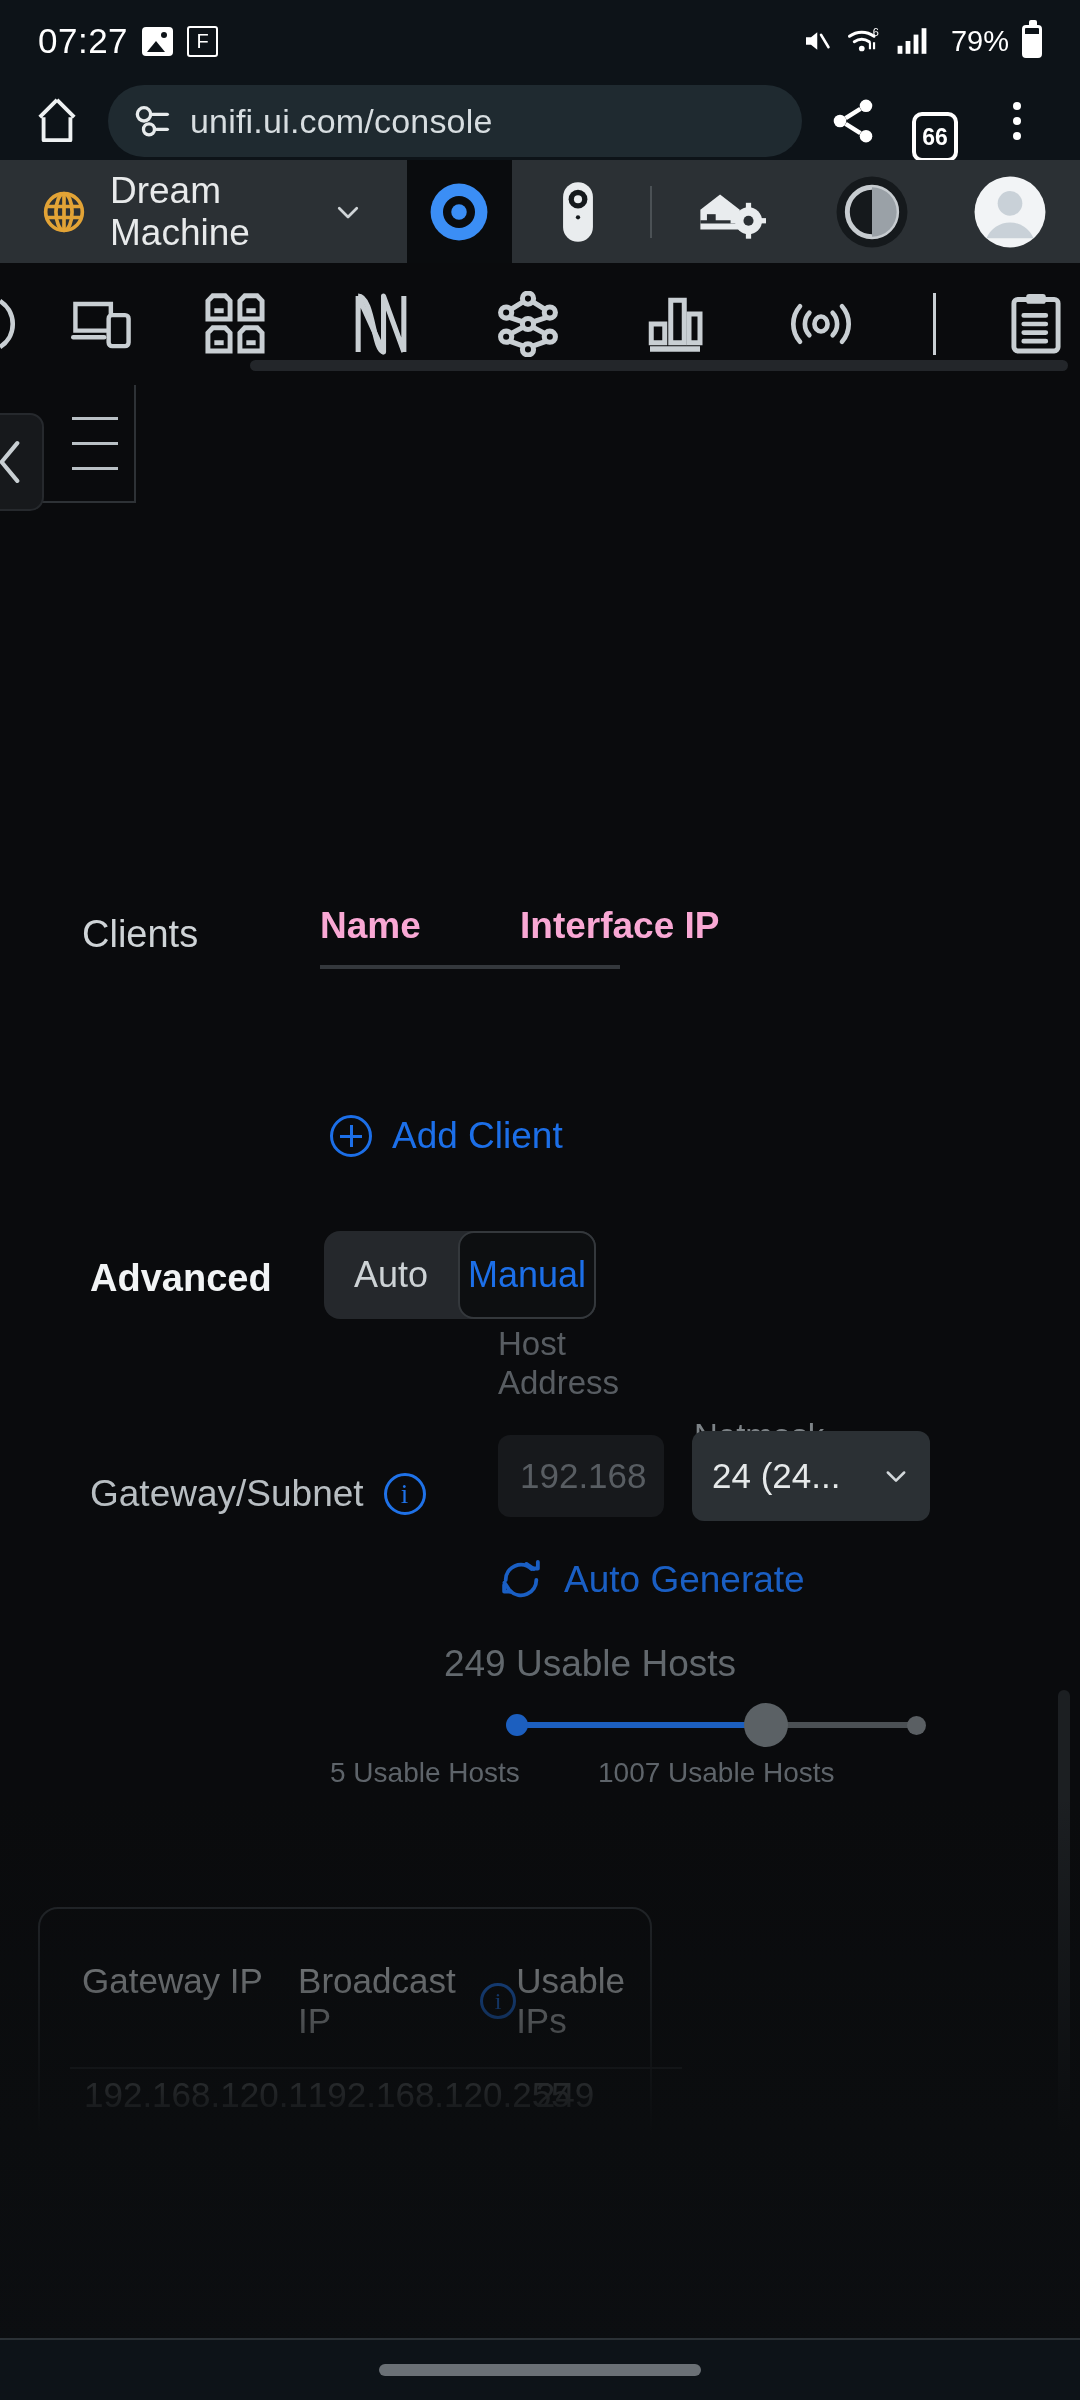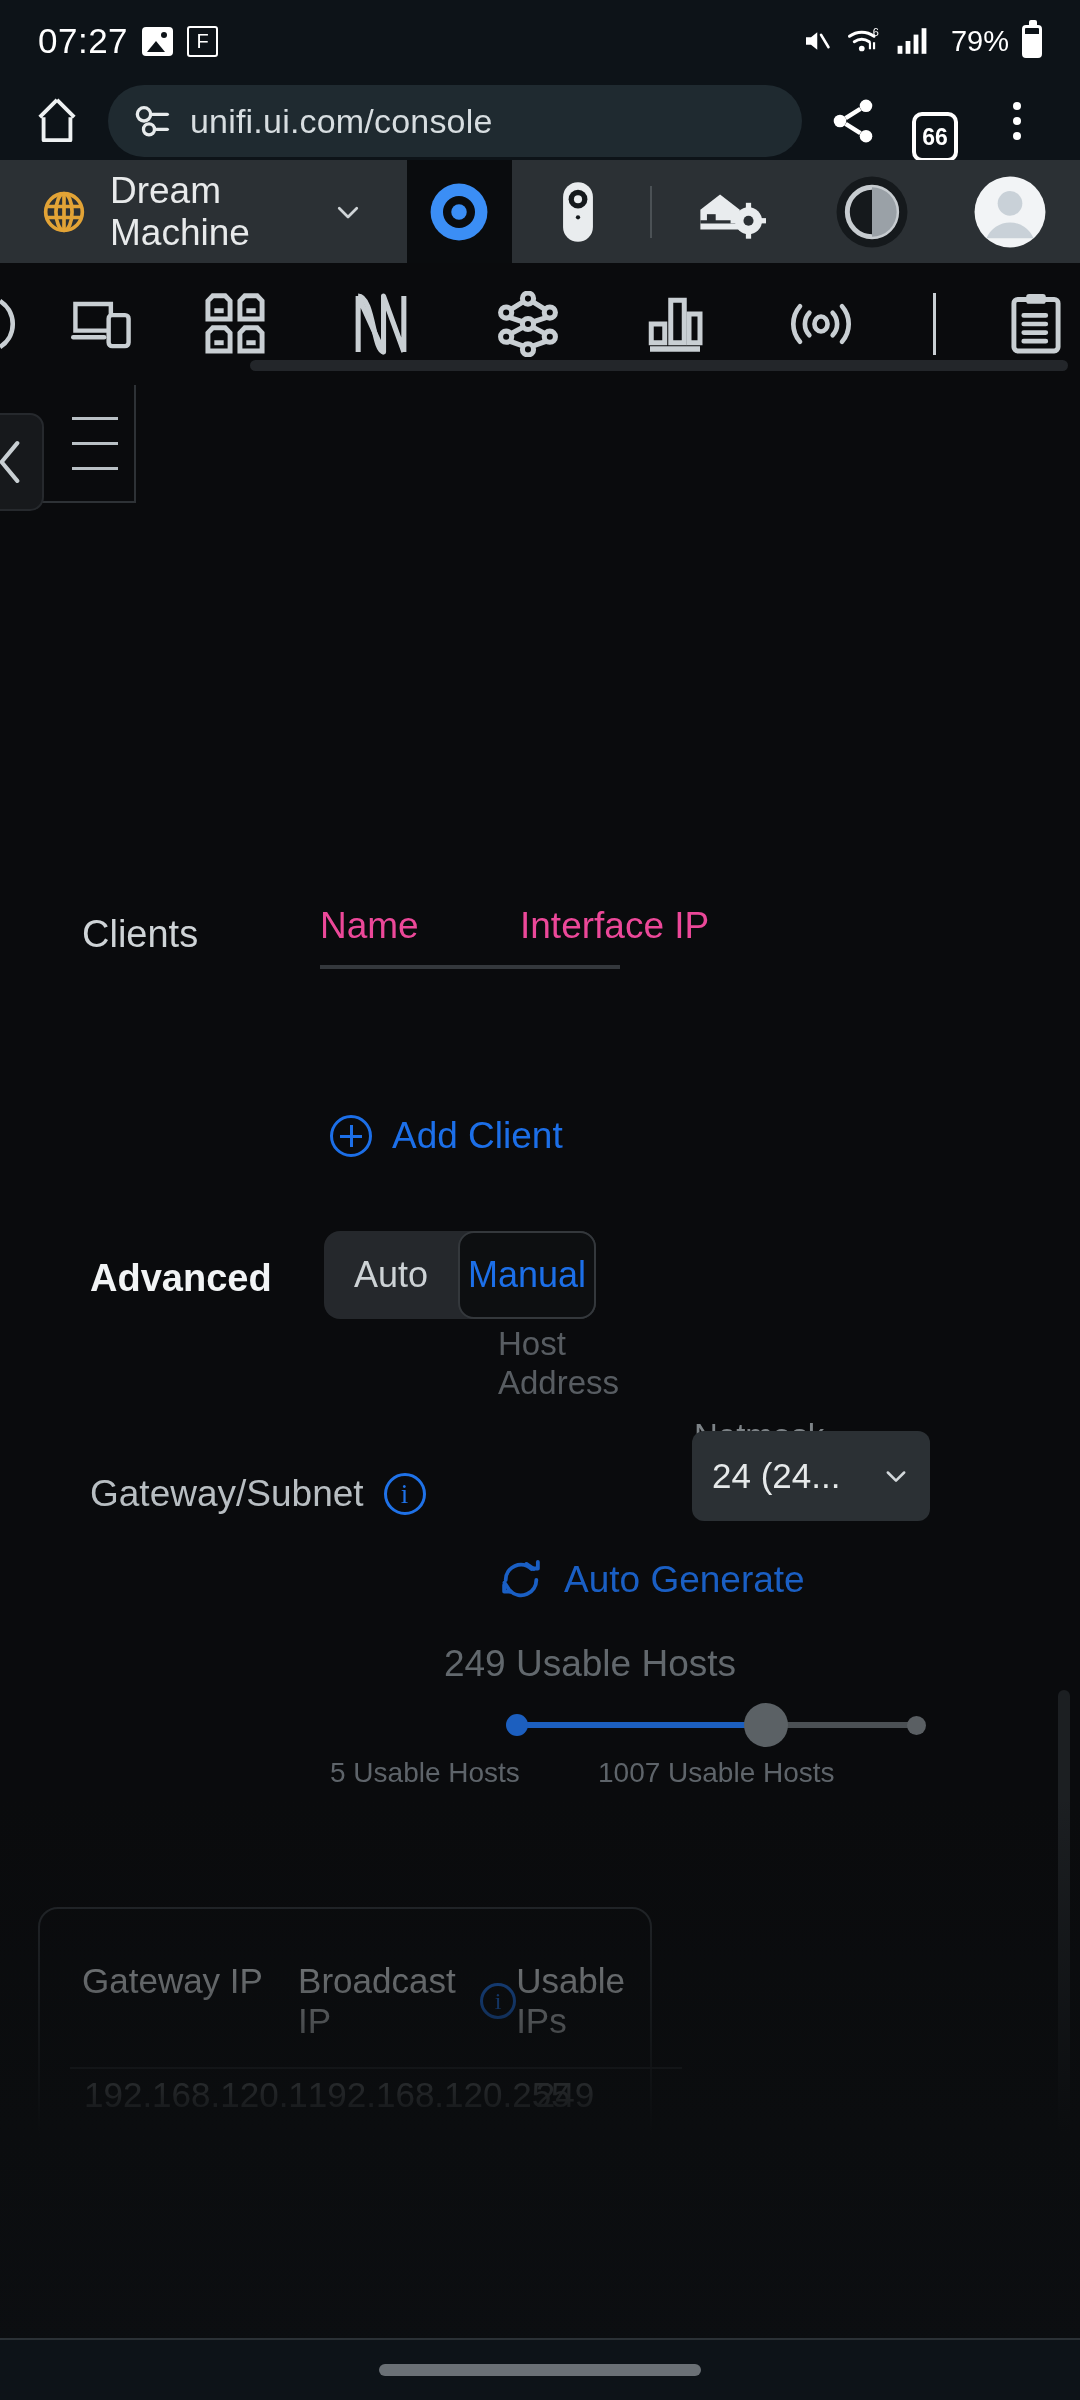--- a/index.html
+++ b/index.html
@@ -130,21 +130,21 @@
   .sidebar-lines i { display:block; width: 46px; height: 3px; background: #b9c0c4; }
 
   .clients-label {
     position: absolute; left: 82px; top: 528px;
     font-size: 38px; color: #cfd4d7;
   }
 
   
   .ctable { position: absolute; left: 320px; top: 520px; width: 300px; }
   .ctable .row { display: flex; }
-  .ctable .hcell { font-size: 37px; color: #ec4899; font-weight: 400; padding-bottom: 18px; }
+  .ctable .hcell { font-size: 37px; color: #f9a8d4; font-weight: 700; padding-bottom: 18px; }
   .ctable .cell  { font-size: 37px; color: #c5cbcf; padding: 24px 0 22px; }
   .c-name { width: 200px; }
   .c-ip { width: 100px; white-space: nowrap; text-align: right; padding-right: 6px;}
   .ctable .hr { height: 2px; background: #34383c; }
 
   .addclient {
     position: absolute; left: 330px; top: 730px;
     display:flex; align-items:center; gap: 20px;
     font-size: 37px; color: #1c6fe8;
   }
@@ -546,20 +546,21 @@
     <div>Host</div>
     <div>Address</div>
   </div>
   <div class="netmask-label">Netmask</div>
 
   <div class="gw-label">
     <span>Gateway/Subnet</span>
     <span class="info-i">i</span>
   </div>
 
+  <div class="addr-input">192.168</div>
 
   <div class="netmask-select">
     <span>24 (24...</span>
     <svg class="chev" viewBox="0 0 24 24">
       <path d="M5 9l7 7 7-7" stroke="#d3d8db" stroke-width="2.2" fill="none" stroke-linecap="round" stroke-linejoin="round"></path>
     </svg>
   </div>
 
   <div class="autogen">
     <svg width="46" height="46" viewBox="0 0 24 24">

